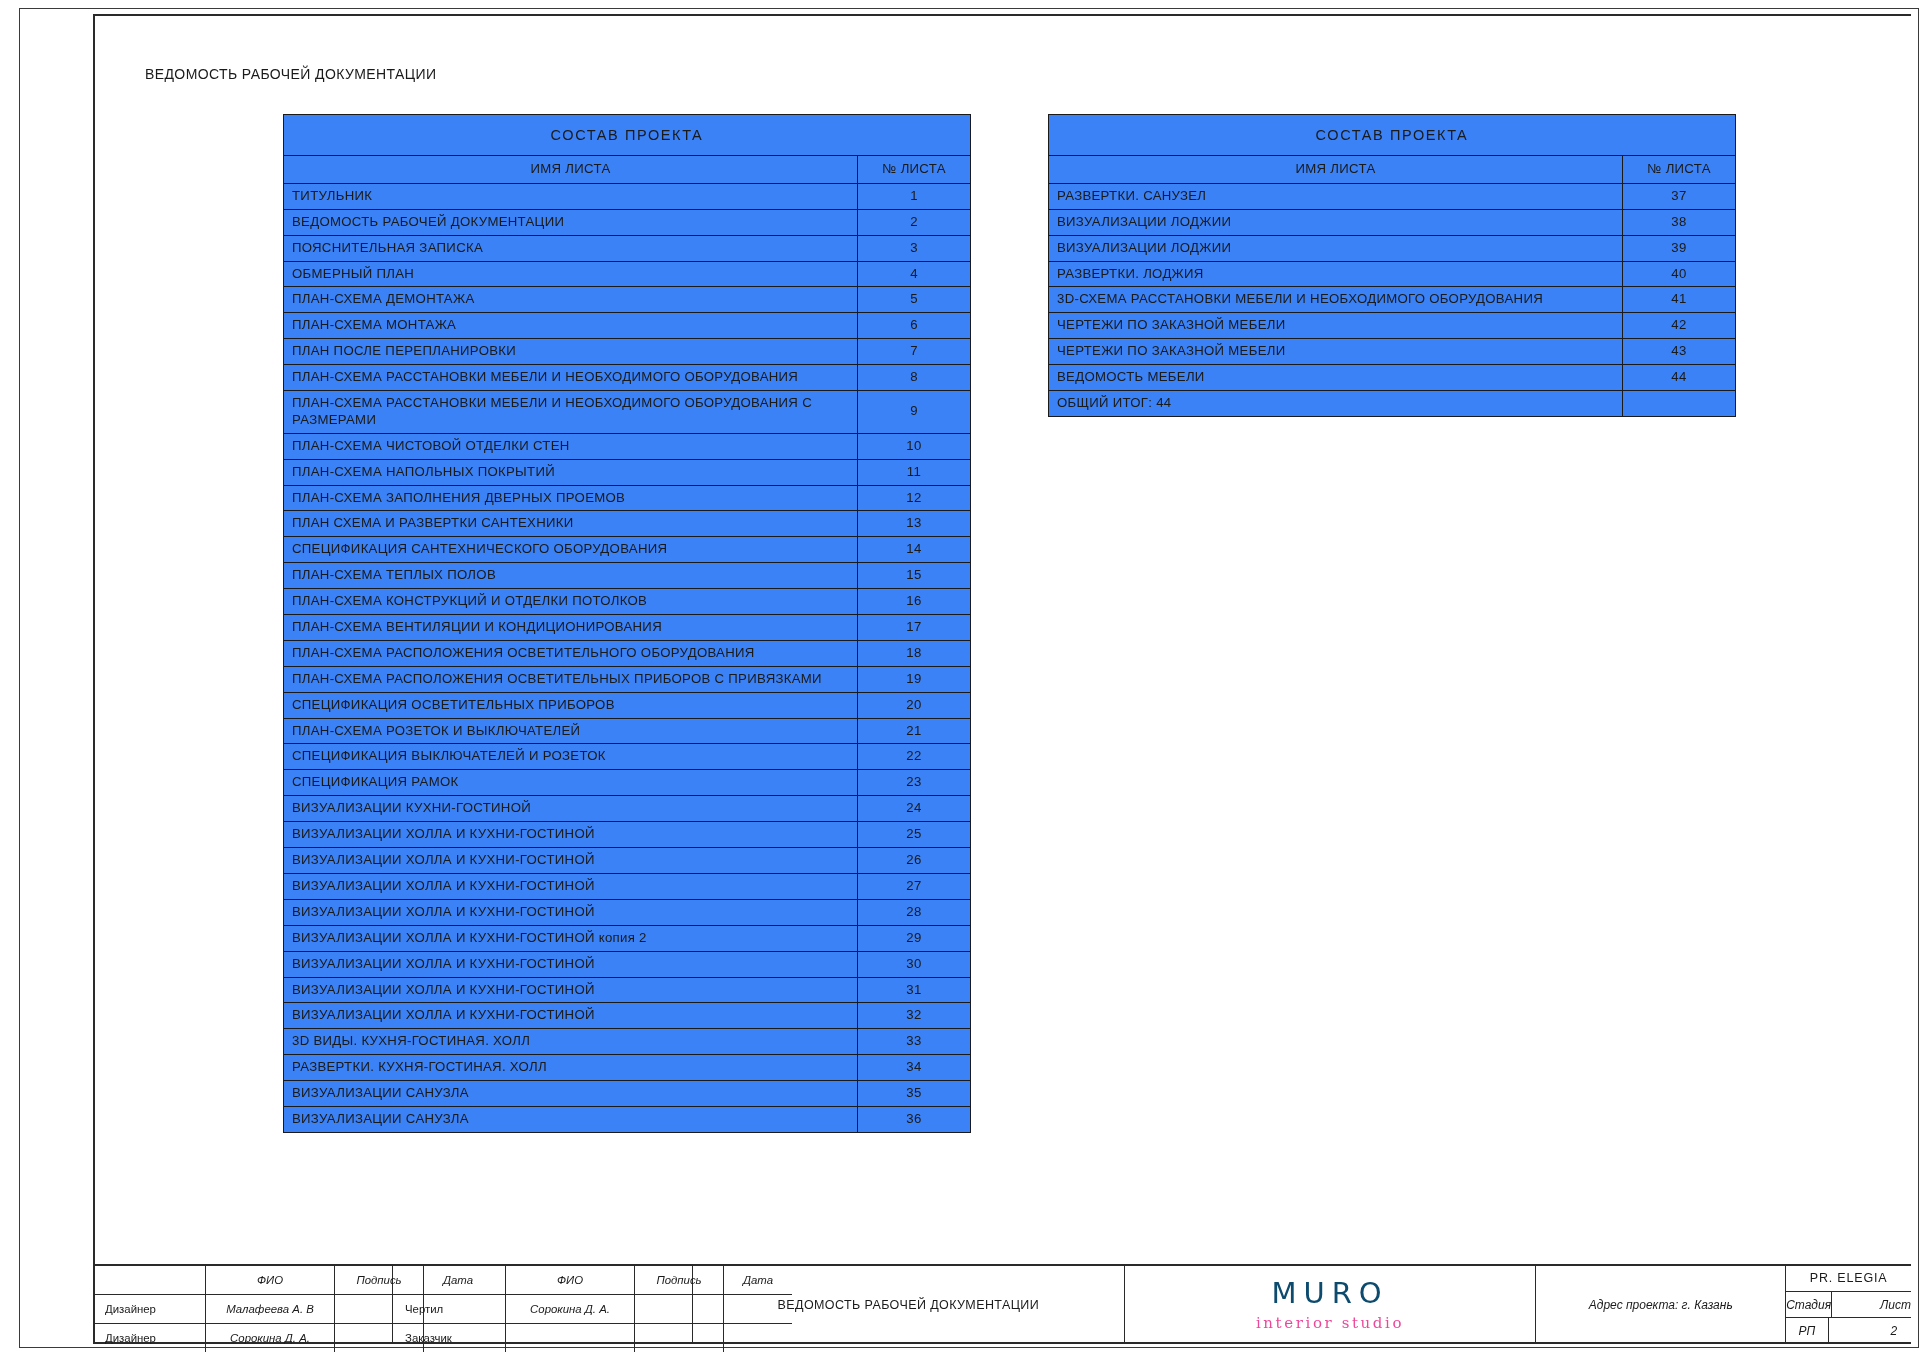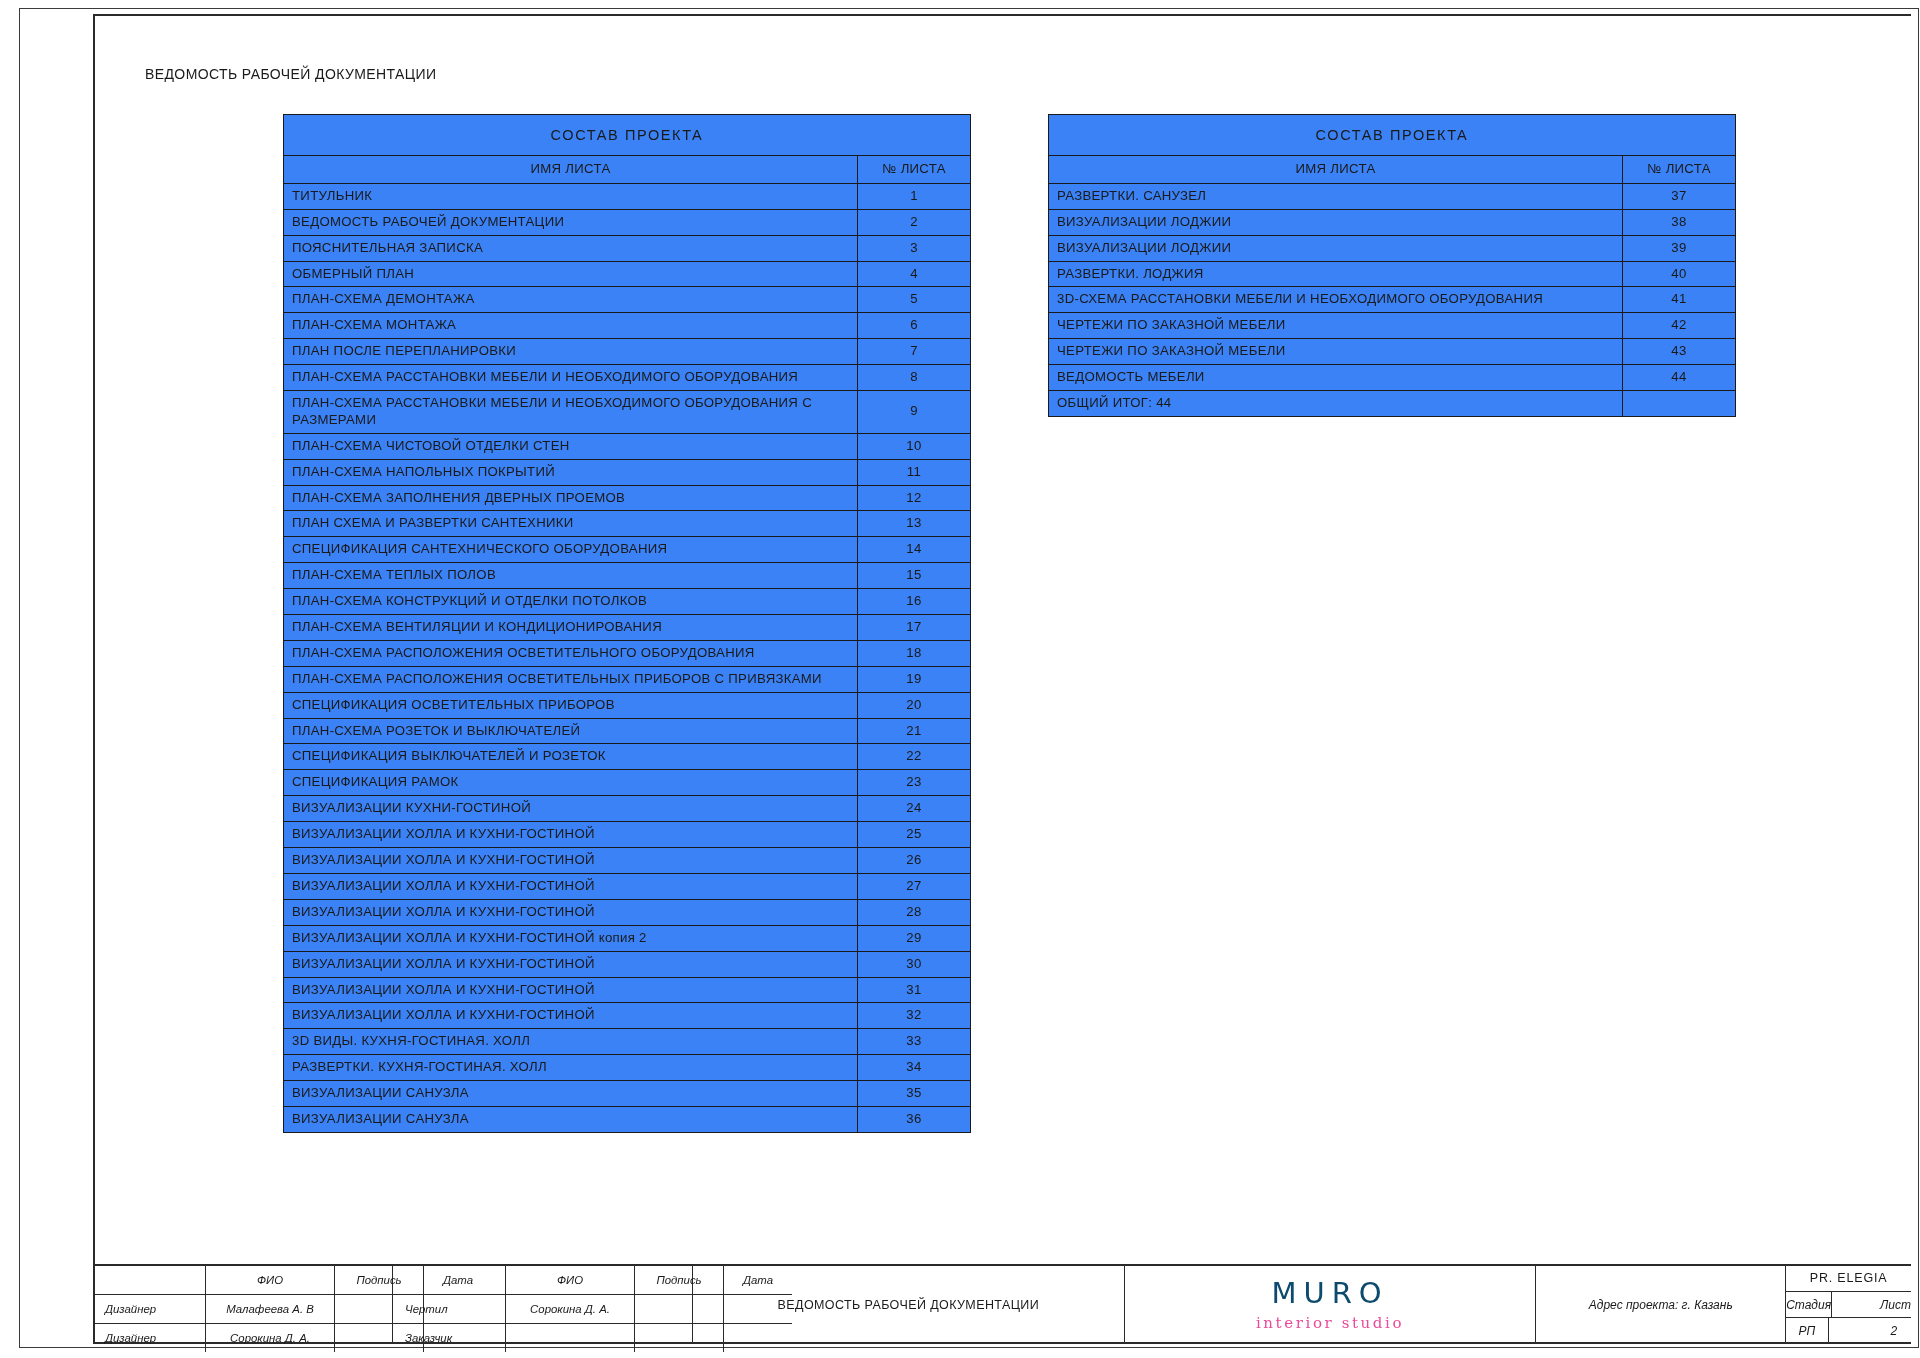--- a/index.html
+++ b/index.html
@@ -133,21 +133,21 @@
     font-weight: normal;
     padding: 2px 12px;
     height: 24px;
     white-space: nowrap;
     overflow: hidden;
   }
   .sign-tbl tr:first-child th { border-top: none; }
   .sign-tbl tr:last-child td { border-bottom: none; }
   .sign-tbl td:first-child, .sign-tbl th:first-child { border-left: none; }
   .sign-tbl td:last-child, .sign-tbl th:last-child { border-right: none; }
-  .sign-tbl .c-role { width: 88px; text-align: left; font-style: italic; }
+  .sign-tbl .c-role { width: 88px; text-align: left; }
   .sign-tbl .c-fio  { width: 104px; text-align: center; }
   .sign-tbl .c-sign { width: 64px; text-align: center; font-style: italic; }
   .sign-tbl .c-date { width: 44px; text-align: center; font-style: italic; }
   .sign-tbl .hdr { text-align: center; font-style: italic; }
   .sign-tbl .fio-val { font-style: italic; text-align: center; }
 
   .tb-sheetname {
     width: 432px;
     display: flex;
     align-items: center;

